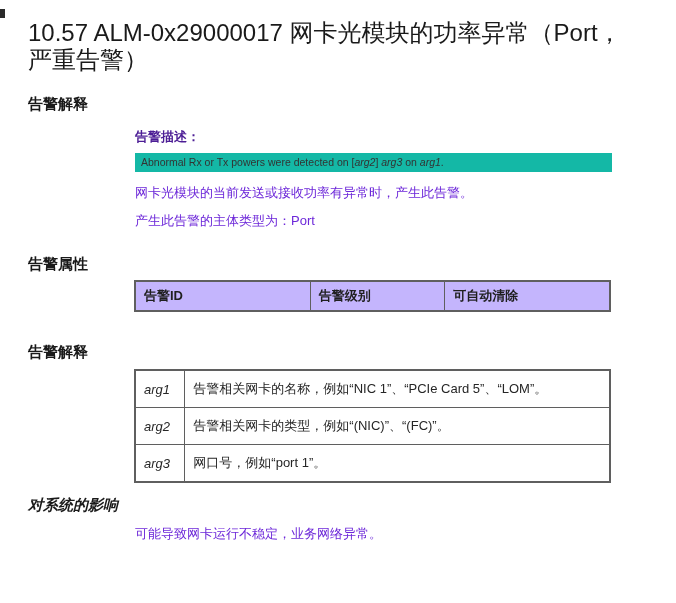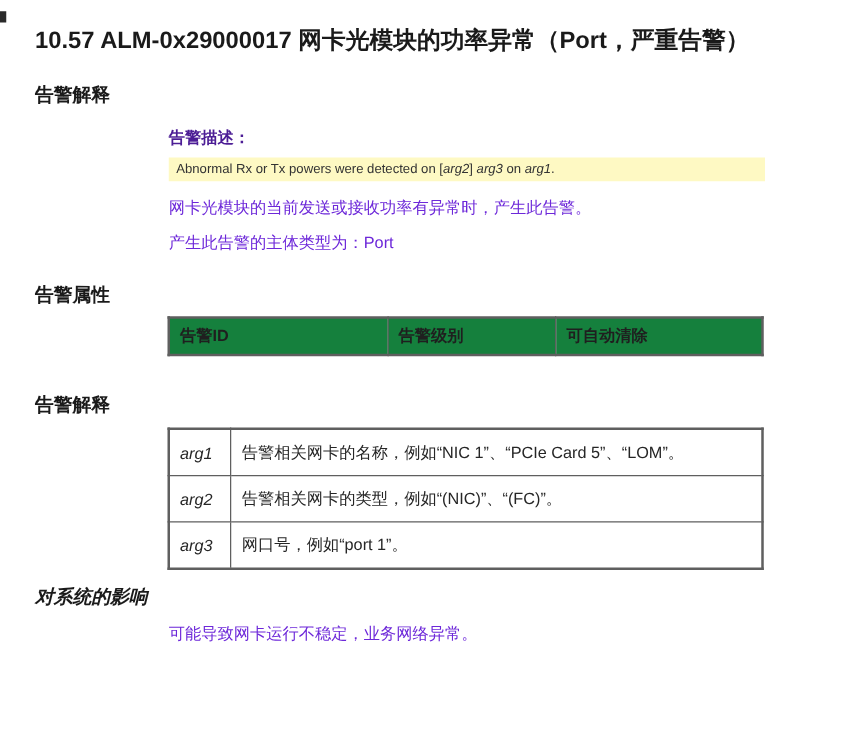--- a/index.html
+++ b/index.html
@@ -20,23 +20,23 @@
     position: absolute;
     left: 0;
     top: 9px;
     width: 5px;
     height: 9px;
     background: #2a2a2a;
   }
   .doc-title {
     margin: 19px 28px 0 28px;
     width: 615px;
-    font-size: 19px;
+    font-size: 24px;
     line-height: 27px;
-    font-weight: bold;
+    font-weight: normal;
     color: #1a1a1a;
   }
   .section-heading {
     margin: 0 0 0 28px;
     font-size: 15px;
     line-height: 17px;
     font-weight: bold;
     color: #1a1a1a;
   }
   #h-explanation { margin-top: 22px; }
@@ -46,21 +46,21 @@
   .indent { margin-left: 135px; }
   .desc-label {
     margin-top: 16px;
     font-size: 13px;
     font-weight: bold;
     color: #4c1d95;
   }
   .code-bar {
     margin-top: 7px;
     width: 477px;
-    background: #fef9c3;
+    background: #14b8a6;
     font-size: 10.5px;
     line-height: 12px;
     padding: 3px 6px 4px 6px;
     color: #333333;
     white-space: nowrap;
     overflow: hidden;
   }
   .para {
     margin-top: 13px;
     font-size: 13px;
@@ -73,21 +73,21 @@
     width: 477px;
     font-size: 13px;
     border: 2px solid #5f5f5f;
   }
   .doc-table th, .doc-table td {
     border: 1px solid #5f5f5f;
     text-align: left;
     vertical-align: middle;
   }
   .doc-table th {
-    background: #15803d;
+    background: #c4b5fd;
     font-weight: bold;
     padding: 5px 8px;
     color: #1f1f1f;
   }
   .doc-table td {
     padding: 8px 8px;
     color: #262626;
   }
   #table-attributes { margin-top: 8px; }
   #table-attributes td { padding: 9px 8px; }

